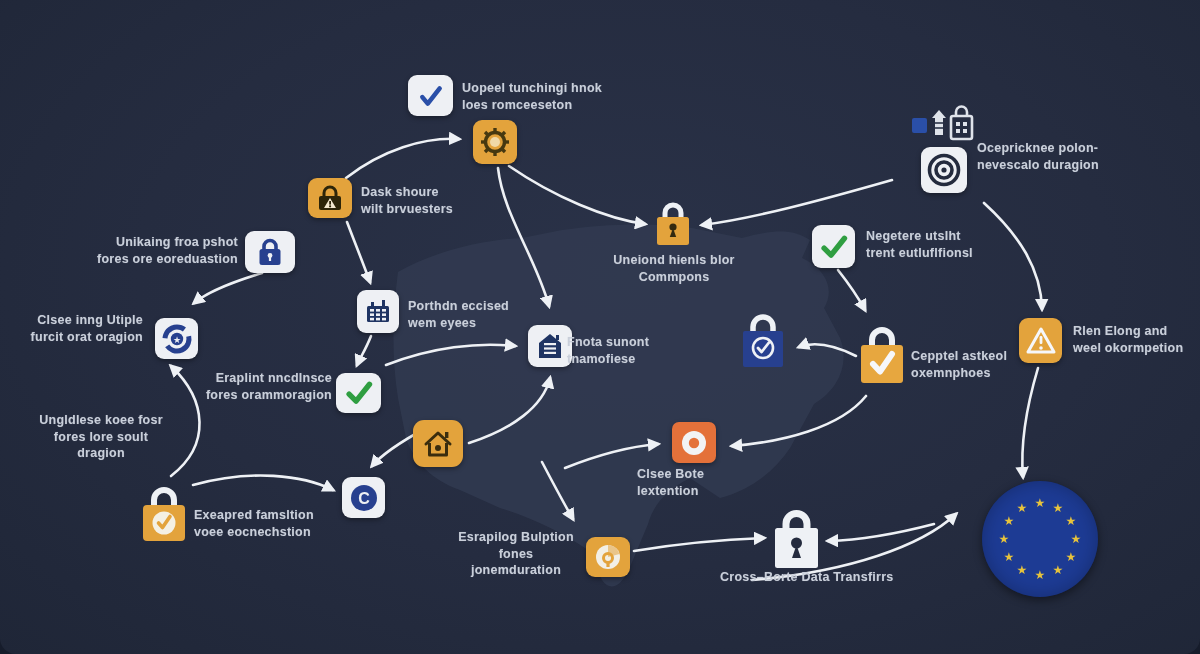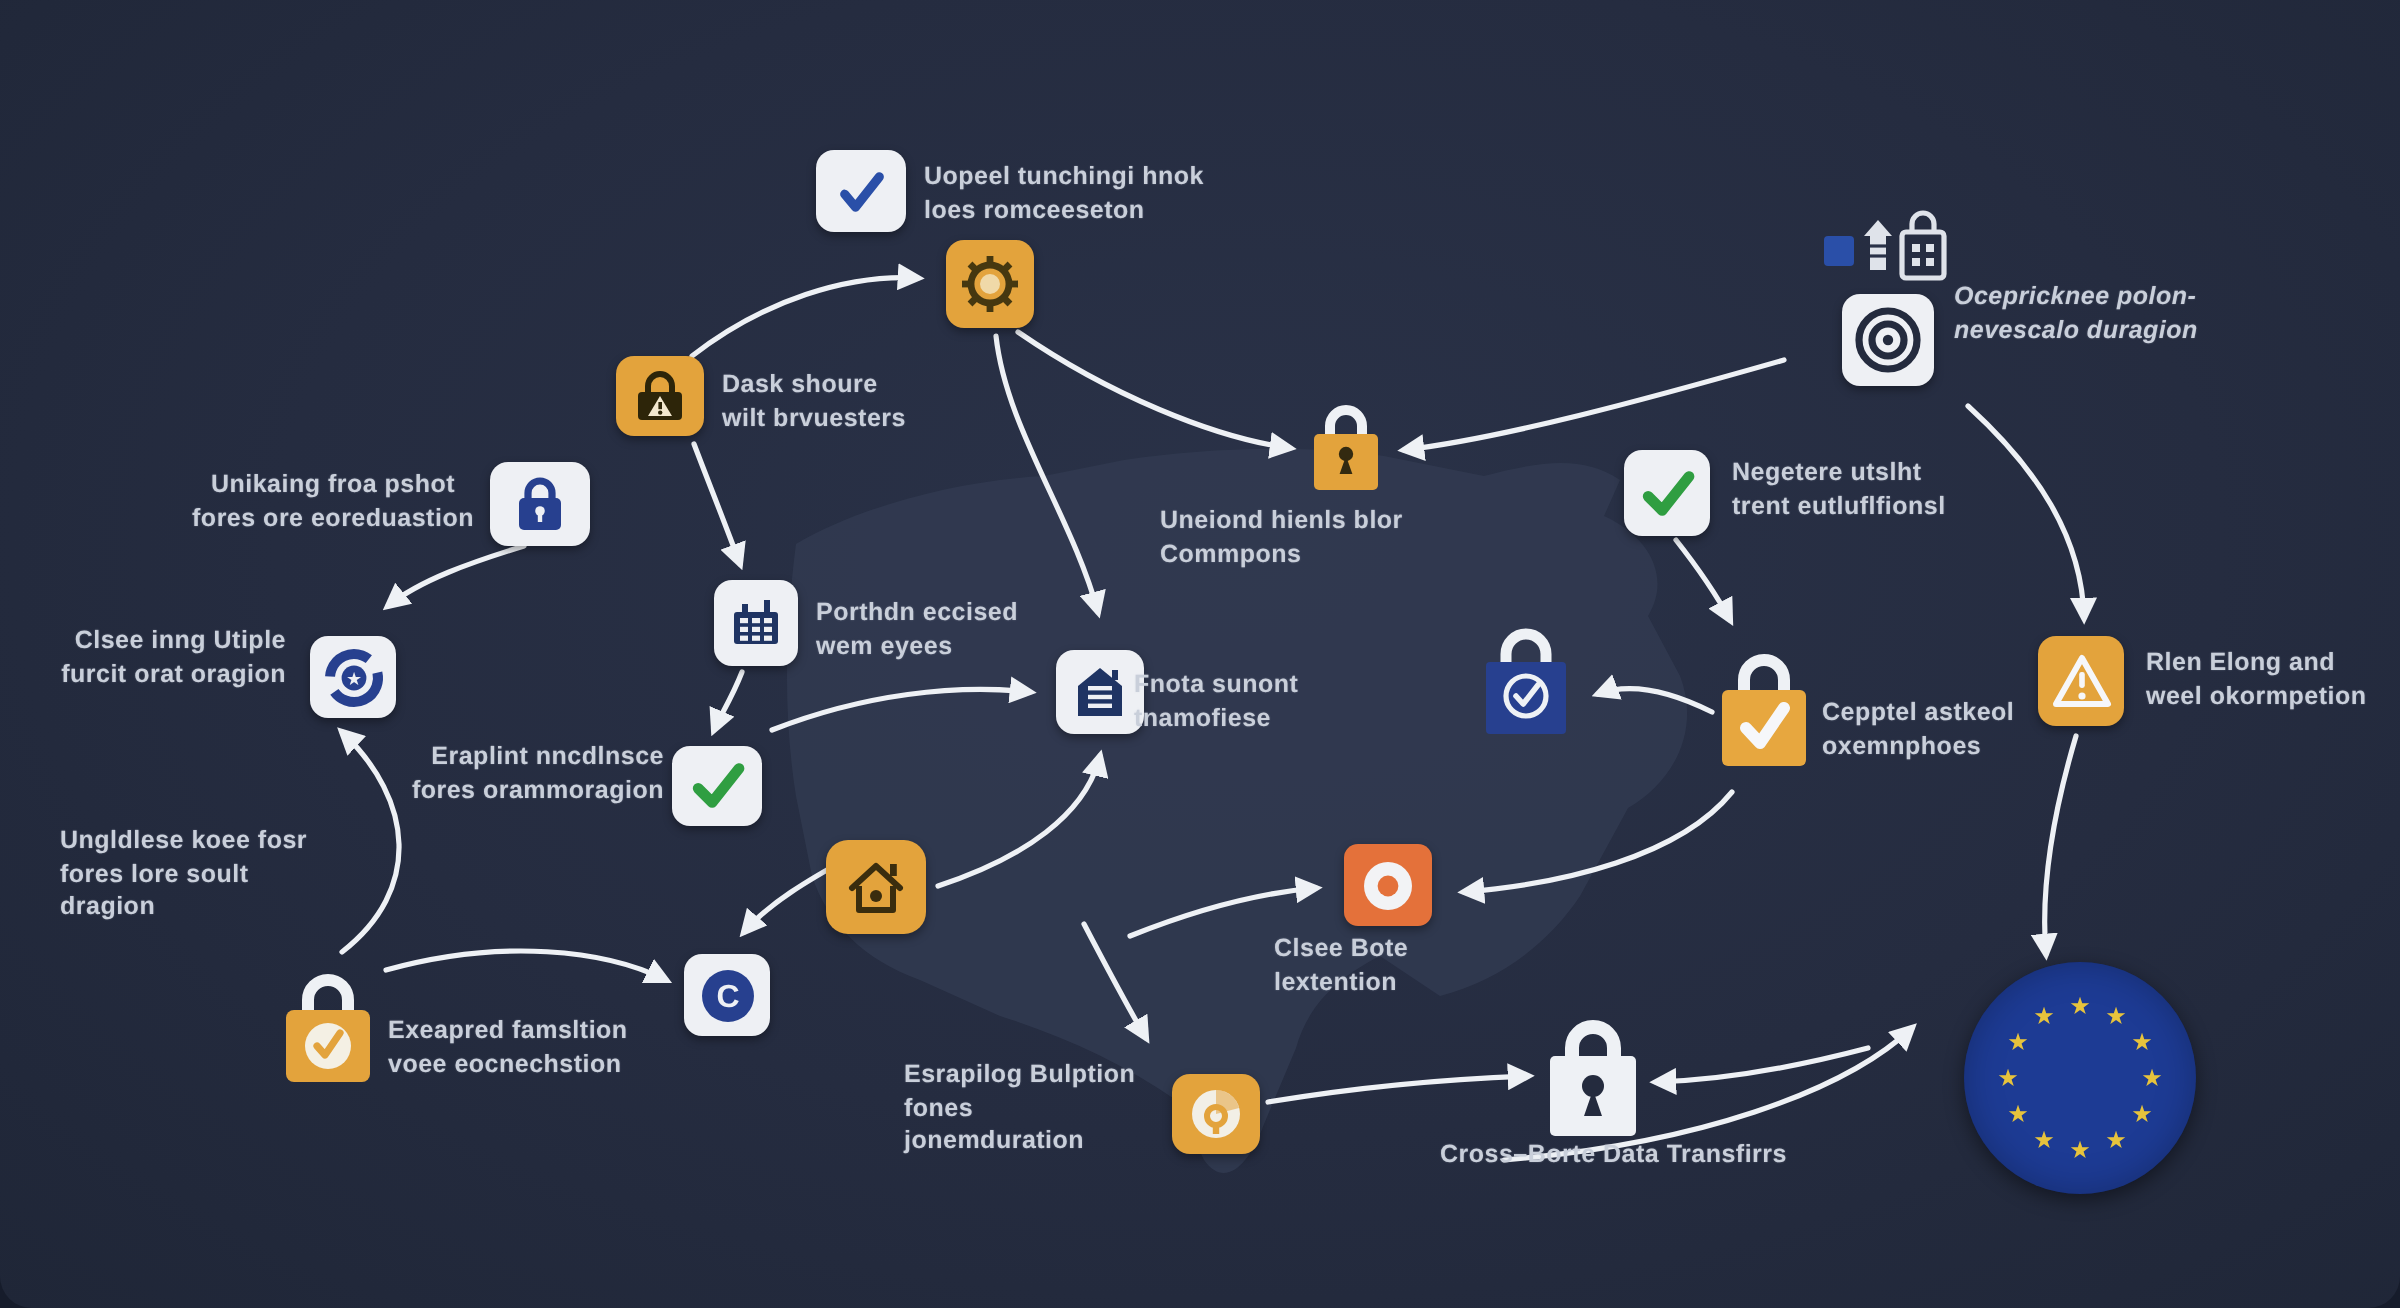--- a/index.html
+++ b/index.html
@@ -16,21 +16,21 @@
     box-shadow:0 2px 5px rgba(0,0,0,.35);
   }
   .white{background:#eef0f4;}
   .orange{background:#e3a33c;}
   .redorange{background:#e4713a;}
   .bare{position:absolute;display:flex;align-items:flex-end;justify-content:center;}
   .lbl{
     position:absolute;color:#c9cfda;font-size:12.5px;font-weight:bold;line-height:1.32;
     white-space:pre-line;letter-spacing:.25px;text-shadow:0 0 1px rgba(200,206,220,.35);
   }
-  .r{text-align:right;} .c{text-align:left;}
+  .r{text-align:right;} .c{text-align:center;}
   .eu{
     position:absolute;border-radius:50%;background:#1d3b94;
     box-shadow:0 3px 10px rgba(0,0,0,.45), inset 0 0 18px rgba(0,0,0,.25);
   }
 </style>
 </head>
 <body>
 
 <div class="stage">
 
@@ -296,40 +296,40 @@
           <text x="27" y="44">★</text>
           <text x="40" y="31">★</text>
       </g>
     </svg>
   </div>
 
   <div class="lbl" style="left:462px;top:80px;width:150px;">Uopeel tunchingi hnok
 loes romceeseton</div>
   <div class="lbl" style="left:361px;top:184px;width:130px;">Dask shoure
 wilt brvuesters</div>
-  <div class="lbl r" style="left:95px;top:234px;width:143px;text-align:center;">Unikaing froa pshot
+  <div class="lbl r" style="left:95px;top:234px;width:143px;">Unikaing froa pshot
 fores ore eoreduastion</div>
   <div class="lbl r" style="left:30px;top:312px;width:113px;">Clsee inng Utiple
 furcit orat oragion</div>
   <div class="lbl" style="left:408px;top:298px;width:120px;">Porthdn eccised
 wem eyees</div>
   <div class="lbl r" style="left:198px;top:370px;width:134px;">Eraplint nncdlnsce
 fores orammoragion</div>
   <div class="lbl c" style="left:30px;top:412px;width:142px;">Ungldlese koee fosr
 fores lore soult dragion</div>
   <div class="lbl" style="left:194px;top:507px;width:130px;">Exeapred famsltion
 voee eocnechstion</div>
   <div class="lbl" style="left:567px;top:334px;width:100px;">Fnota sunont
 tnamofiese</div>
   <div class="lbl c" style="left:452px;top:529px;width:128px;">Esrapilog Bulption
 fones jonemduration</div>
   <div class="lbl c" style="left:580px;top:252px;width:188px;">Uneiond hienls blor Commpons</div>
   <div class="lbl" style="left:866px;top:228px;width:130px;">Negetere utslht
 trent eutluflfionsl</div>
-  <div class="lbl" style="left:977px;top:140px;width:130px;font-style:italic;">Ocepricknee polon-
+  <div class="lbl" style="left:977px;top:140px;width:130px;">Ocepricknee polon-
 nevescalo duragion</div>
   <div class="lbl" style="left:911px;top:348px;width:110px;">Cepptel astkeol
 oxemnphoes</div>
   <div class="lbl" style="left:637px;top:466px;width:130px;">Clsee Bote lextention</div>
   <div class="lbl" style="left:720px;top:569px;width:180px;">Cross–Borte Data Transfirrs</div>
   <div class="lbl" style="left:1073px;top:323px;width:125px;">Rlen Elong and
 weel okormpetion</div>
 
 </div>
 

